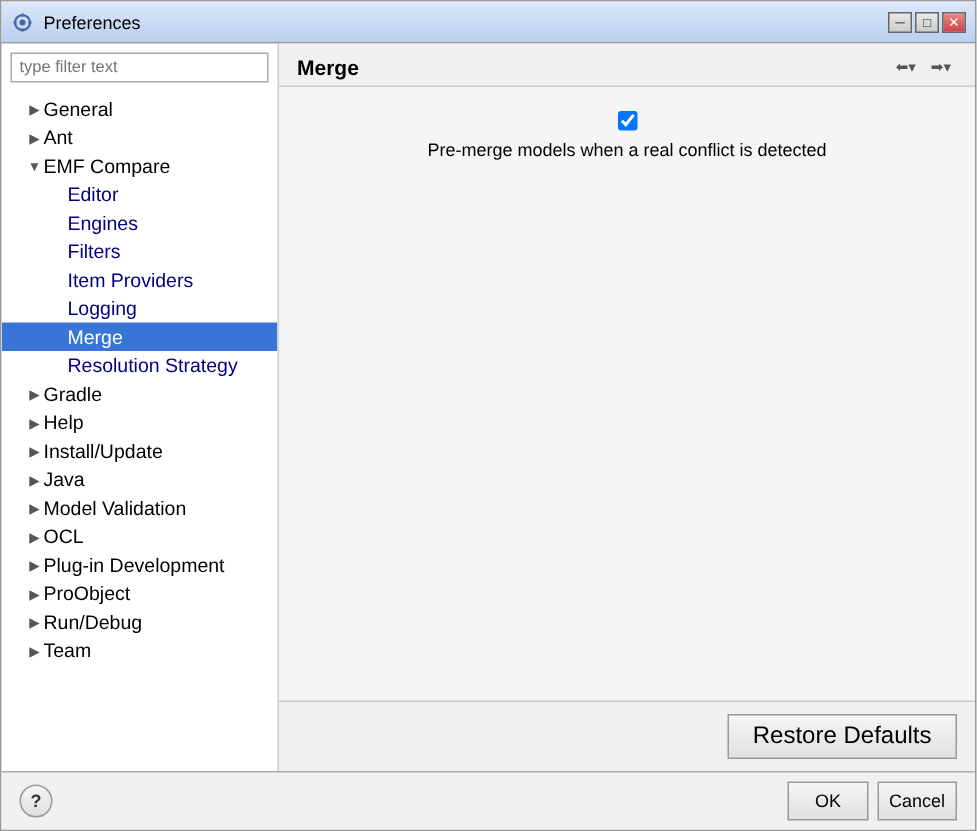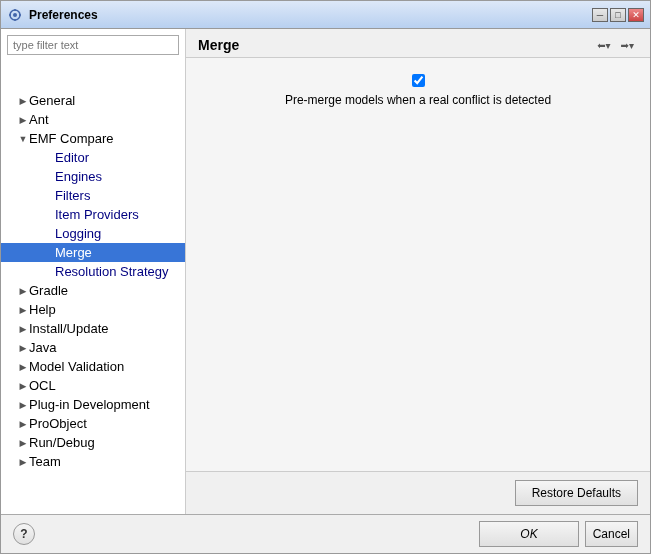--- a/index.html
+++ b/index.html
@@ -39,21 +39,21 @@
     }
     .title-icon {
       width: 16px;
       height: 16px;
       display: flex;
       align-items: center;
       justify-content: center;
     }
     .title-text {
       font-size: 12px;
-      font-weight: bold;
+      font-weight: normal;
       color: #000;
     }
     .title-controls {
       display: flex;
       gap: 2px;
     }
     .title-btn {
       width: 16px;
       height: 14px;
       border: 1px solid #666;
@@ -74,21 +74,20 @@
       flex: 1;
       overflow: hidden;
     }
     .sidebar {
       width: 185px;
       background: #fff;
       border-right: 1px solid #ccc;
       display: flex;
       flex-direction: column;
       overflow: hidden;
-      gap: 28px;
     }
     .filter-input {
       margin: 6px;
       padding: 3px 5px;
       border: 1px solid #aaa;
       font-size: 11px;
       color: #999;
       width: calc(100% - 12px);
       background: #fff;
     }
@@ -130,21 +129,21 @@
       color: #000080;
       text-decoration: none;
     }
     .tree-item.selected .tree-label {
       color: #fff;
     }
     .tree-label.black {
       color: #000;
     }
     .indent1 { padding-left: 16px; }
-    .indent2 { padding-left: 42px; }
+    .indent2 { padding-left: 32px; }
     .main-panel {
       flex: 1;
       display: flex;
       flex-direction: column;
       background: #f0f0f0;
     }
     .panel-header {
       display: flex;
       align-items: center;
       justify-content: space-between;
@@ -198,21 +197,21 @@
     .bottom-buttons {
       padding: 8px 12px;
       display: flex;
       justify-content: flex-end;
       gap: 6px;
       border-top: 1px solid #ccc;
       background: #f0f0f0;
     }
     .btn {
       padding: 5px 16px;
-      font-size: 12px;
+      font-size: 16px;
       border: 1px solid #999;
       background: linear-gradient(to bottom, #f5f5f5, #e0e0e0);
       cursor: pointer;
       min-width: 80px;
       color: #000;
     }
     .dialog-footer {
       display: flex;
       align-items: center;
       justify-content: space-between;
@@ -232,27 +231,26 @@
       display: flex;
       align-items: center;
       justify-content: center;
       color: #333;
     }
     .footer-right {
       display: flex;
       gap: 6px;
     }
     .btn-ok {
-      padding: 5px 40px;
+      padding: 5px 17px;
       font-size: 12px;
       border: 1px solid #999;
       background: linear-gradient(to bottom, #f5f5f5, #e0e0e0);
       cursor: pointer;
       color: #000;
-      font-style: italic;
     }
     .btn-cancel {
       padding: 5px 7px;
       font-size: 12px;
       border: 1px solid #999;
       background: linear-gradient(to bottom, #f5f5f5, #e0e0e0);
       cursor: pointer;
       color: #000;
     }
   </style>

